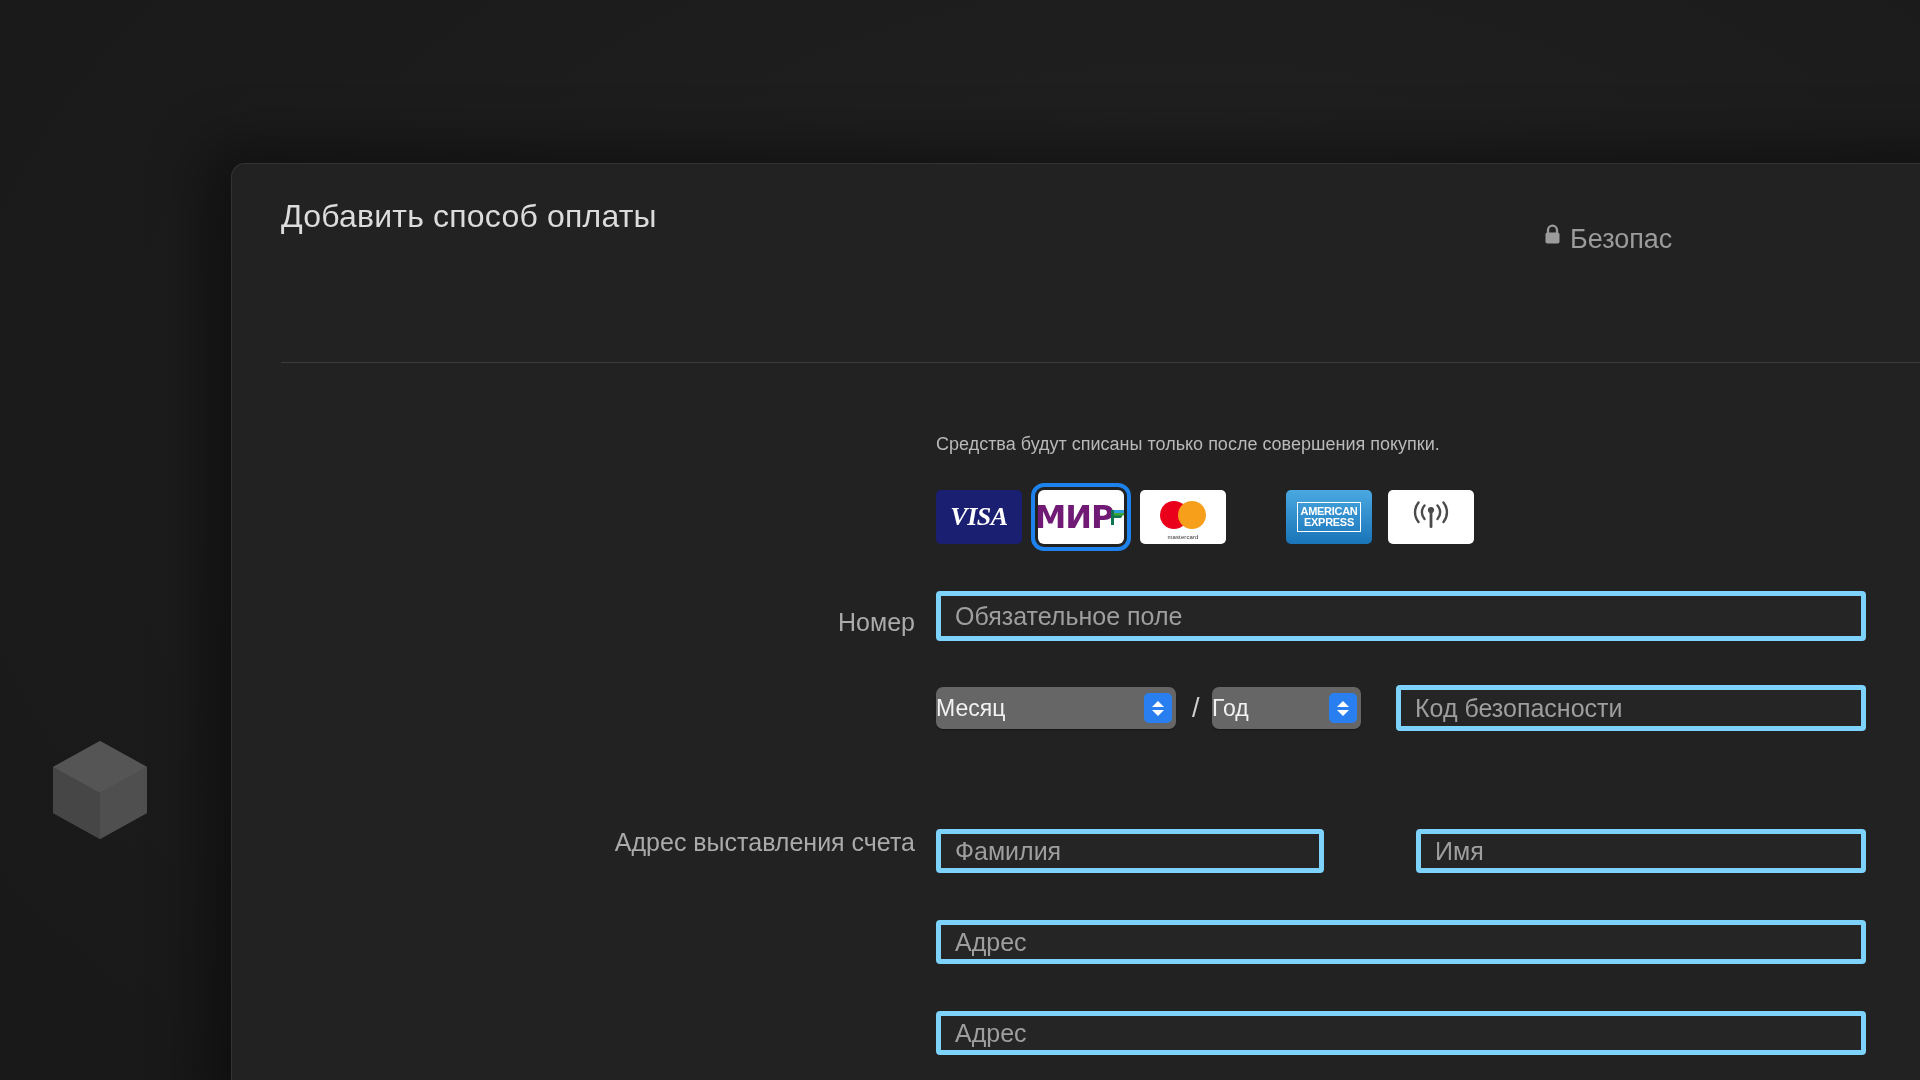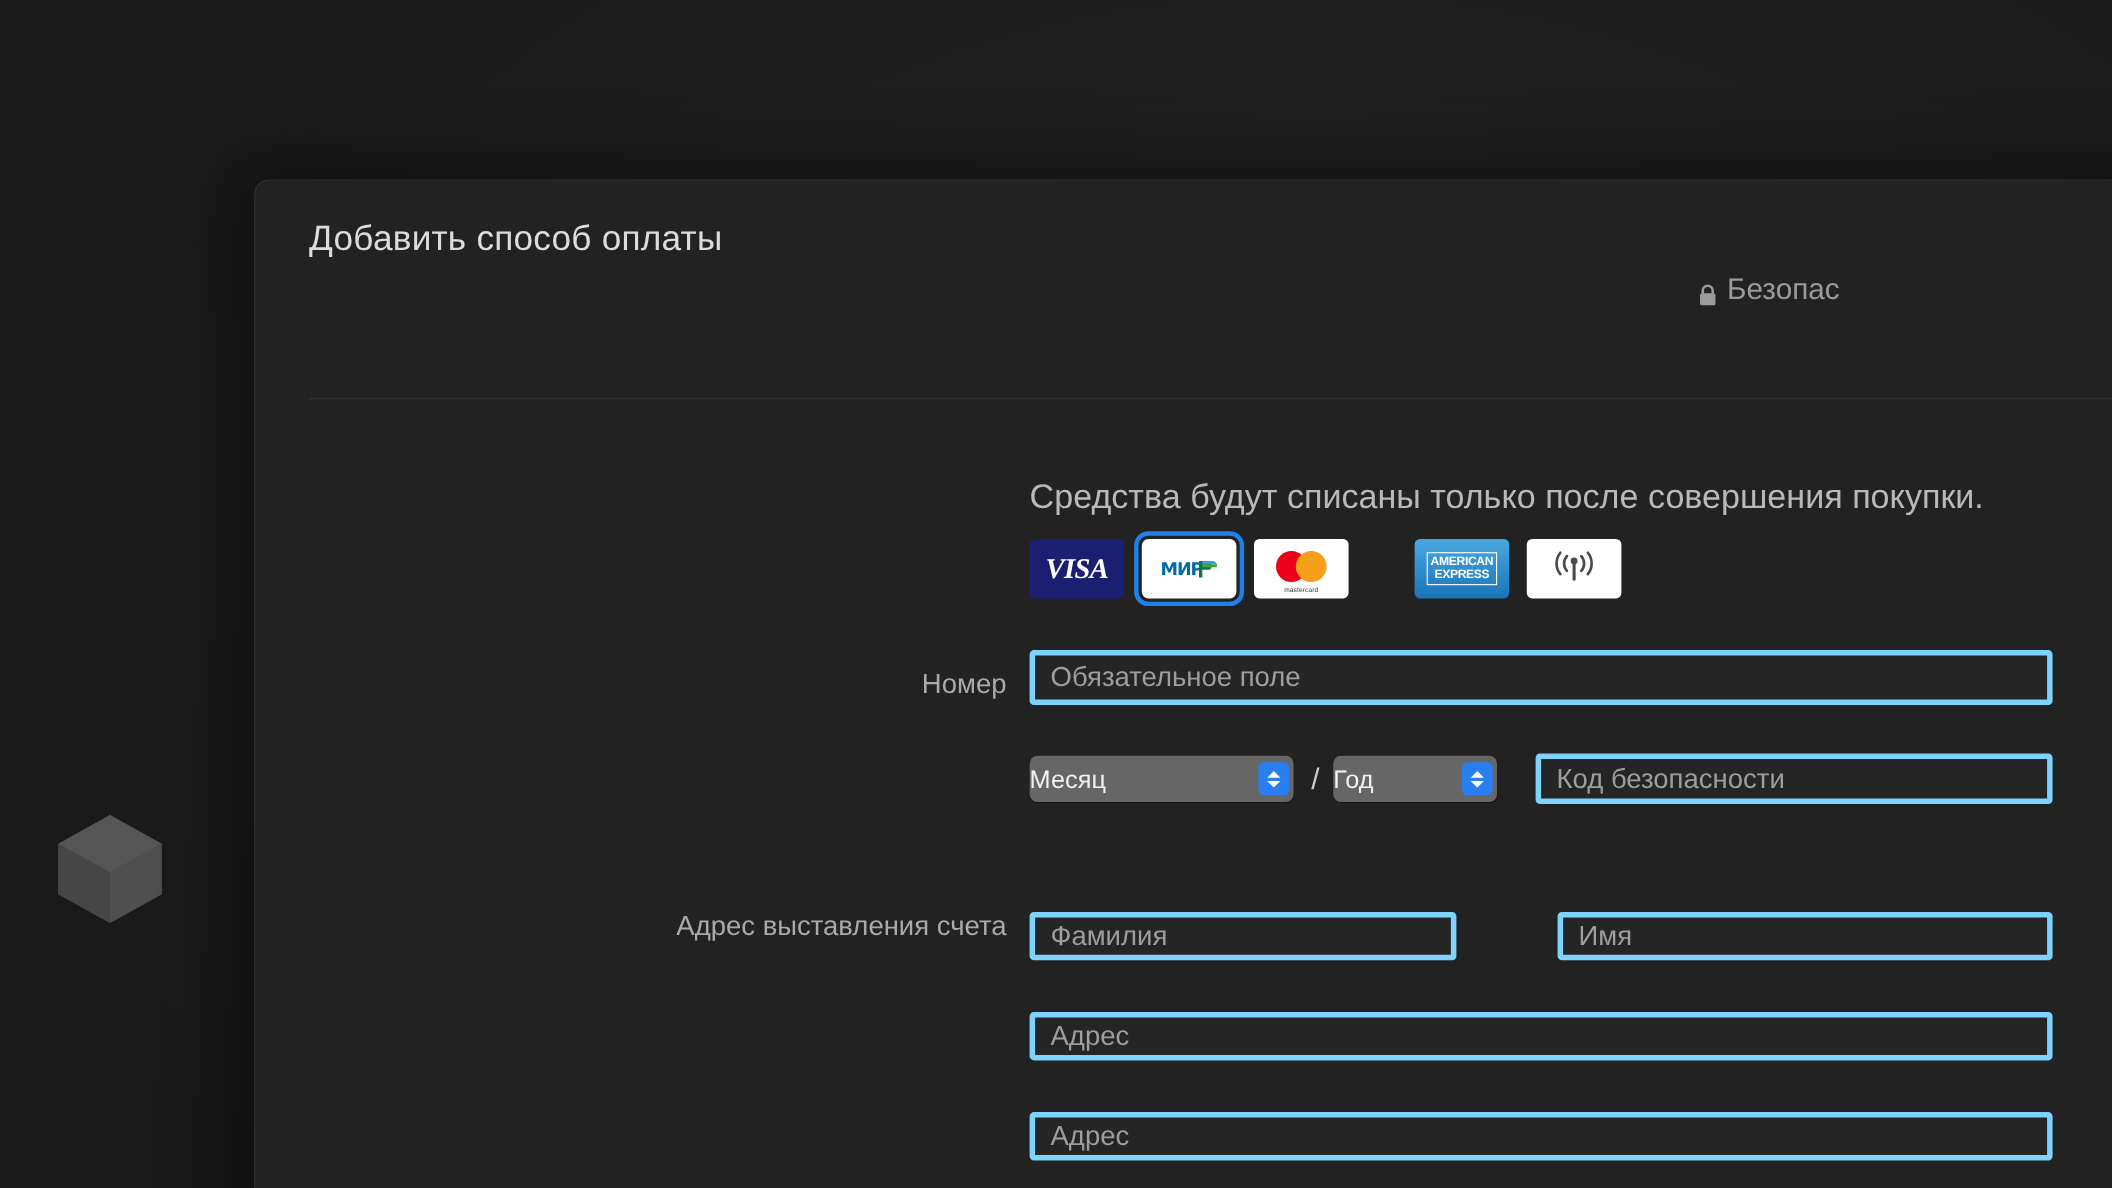--- a/index.html
+++ b/index.html
@@ -61,26 +61,25 @@
     color: #dcdcdc;
     letter-spacing: 0.2px;
     white-space: nowrap;
   }
 
   .secure-note {
     position: absolute;
     left: 1544px;
     top: 224px;
     display: flex;
-    align-items: flex-end;
+    align-items: flex-start;
     gap: 9px;
     font-size: 27px;
     color: #9b9b9b;
     white-space: nowrap;
-    margin-top: 24px;
   }
   .secure-note .lock-icon {
     width: 17px; height: 21px;
     display: inline-block;
     position: relative;
     flex: 0 0 auto;
   }
   .secure-note .lock-icon svg { display:block; }
 
   .divider {
@@ -90,21 +89,21 @@
     width: 1640px;
     height: 1px;
     background: #3a3a3a;
   }
 
   
   .form-note {
     position: absolute;
     left: 534px;
     top: 412px;
-    font-size: 31px;
+    font-size: 18px;
     color: #b9b9b9;
     white-space: nowrap;
   }
 
   .row-label {
     position: absolute;
     font-size: 25px;
     color: #aaaaaa;
     text-align: right;
     white-space: nowrap;
@@ -146,23 +145,23 @@
     font-weight: 700;
     font-size: 26px;
     letter-spacing: -0.5px;
   }
   .brand.mir .mir-wrap {
     display: flex;
     align-items: center;
     gap: 0px;
   }
   .brand.mir .mir-word {
-    color: #0369a1;
+    color: #701a75;
     font-weight: 800;
-    font-size: 16px;
+    font-size: 32px;
     letter-spacing: -1px;
     font-family: "DejaVu Sans", sans-serif;
   }
   .brand.mc .mc-circles {
     display: flex;
     align-items: center;
     margin-top: -5px;
   }
   .brand.mc .c-red {
     width: 28px; height: 28px; border-radius: 50%;

